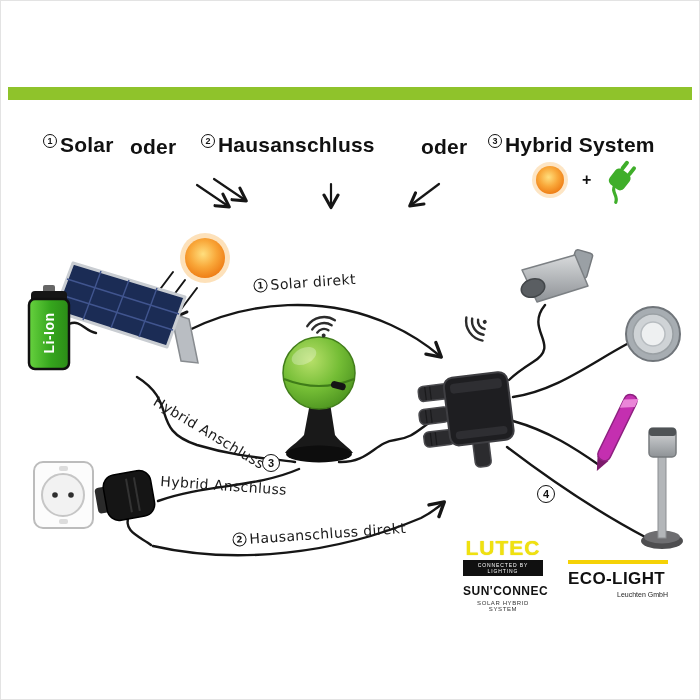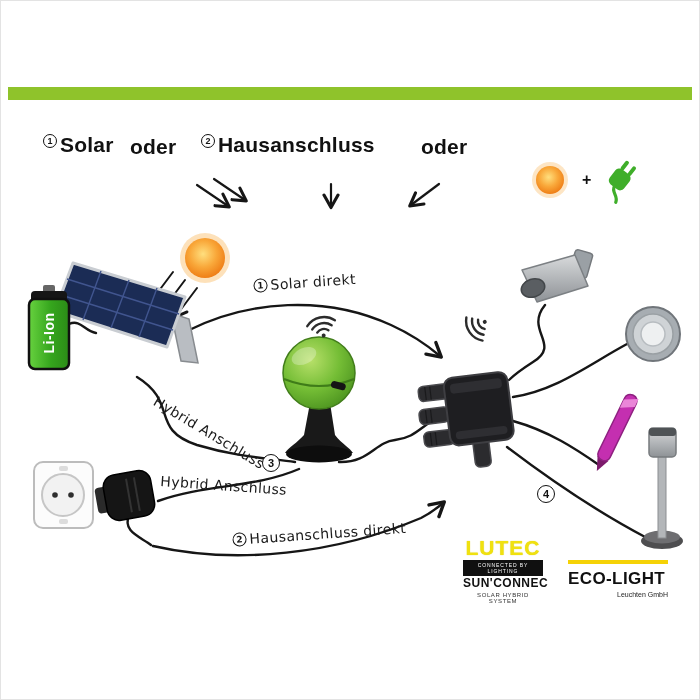--- a/index.html
+++ b/index.html
@@ -14,21 +14,21 @@
           font-size:9px; font-weight:bold; vertical-align:8px; margin-right:3px; background:#fff; }
   .flow .circ { vertical-align:2px; }
   .circ.lg { width:18px; height:18px; font-size:11px; vertical-align:0; }
   .flow { font-size:14px; letter-spacing:.4px; color:#1a1a1a; font-family:"DejaVu Sans",sans-serif; }
   .plus-sign { font-weight:bold; font-size:16px; }
   .battery-label { left:13px; top:324px; width:70px; text-align:center; transform:rotate(-90deg);
                    color:#fff; font-weight:bold; font-size:14px; letter-spacing:.5px; }
   .lutec { position:absolute; left:462px; top:536px; width:80px; text-align:center; }
   .lutec-word { font-weight:bold; font-size:21px; line-height:1; color:#f0e10f; letter-spacing:1px; text-shadow:0 0 1px #d8c900; }
   .lutec-bar { background:#101010; color:#fdfdfd; font-size:5px; letter-spacing:.9px; padding:2px 0 2px 0; margin-top:2px; }
-  .sys { font-weight:bold; font-size:12px; letter-spacing:.5px; color:#111; }
+  .sys { font-weight:bold; font-size:12px; letter-spacing:.5px; margin-top:8px; color:#111; }
   .sys-sub { font-size:6px; letter-spacing:.6px; color:#333; margin-top:2px; }
   .eco { position:absolute; left:567px; top:559px; width:100px; }
   .eco-bar { height:4px; background:#f5d206; margin-bottom:5px; }
   .eco-word { font-weight:bold; font-size:17px; letter-spacing:.4px; color:#101010; }
   .eco-sub { font-size:7px; color:#222; text-align:right; margin-top:2px; }
 </style>
 </head>
 <body>
 
 <div class="canvas">
@@ -206,20 +206,23 @@
   </svg>
 
   <div class="txt hdr" style="left:42px;top:132px">
     <span class="circ">1</span><span>Solar</span>
   </div>
   <div class="txt hdr" style="left:129px;top:134px">oder</div>
   <div class="txt hdr" style="left:200px;top:132px">
     <span class="circ">2</span><span>Hausanschluss</span>
   </div>
   <div class="txt hdr" style="left:420px;top:134px">oder</div>
+  <div class="txt hdr" style="left:487px;top:132px">
+    <span class="circ">3</span><span>Hybrid System</span>
+  </div>
   <div class="txt plus-sign" style="left:581px;top:170px">+</div>
 
   <div class="txt flow" style="left:252px;top:277px;transform:rotate(-4deg);transform-origin:left top">
     <span class="circ">1</span><span>Solar direkt</span>
   </div>
   <div class="txt flow" style="left:158px;top:392px;transform:rotate(31deg);transform-origin:left top">Hybrid Anschluss</div>
   <div class="txt" style="left:261px;top:452px">
     <span class="circ lg">3</span>
   </div>
   <div class="txt flow" style="left:160px;top:472px;transform:rotate(4deg);transform-origin:left top">Hybrid Anschluss</div>

